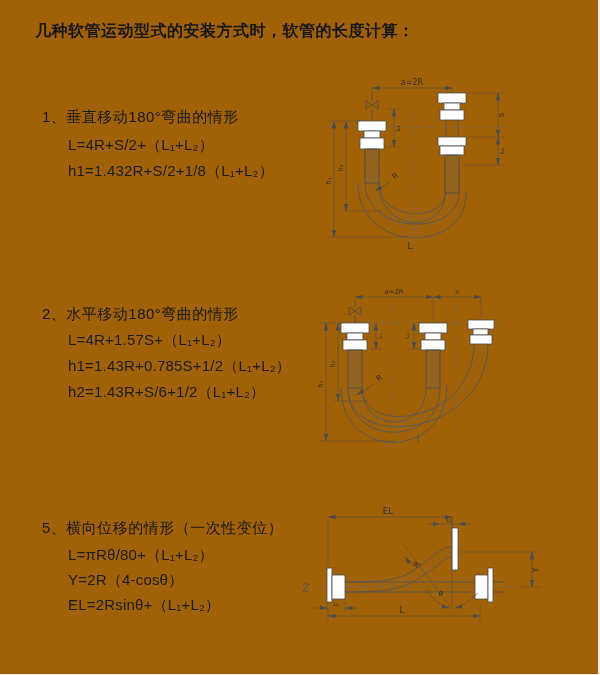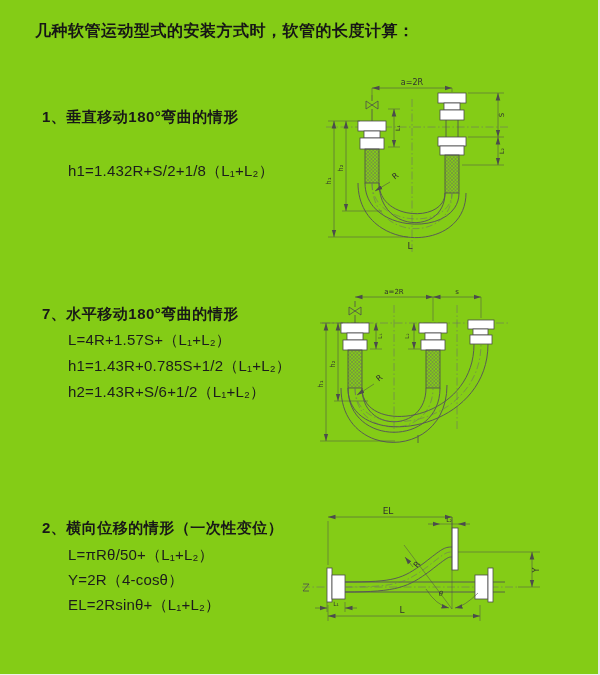--- a/index.html
+++ b/index.html
@@ -1,29 +1,29 @@
 <!DOCTYPE html>
 <html><head>
 <meta charset="utf-8">
 <style>
   html,body{margin:0;padding:0;background:#9c9c9c;}
   .page{
     position:relative;width:600px;height:675px;margin:0 auto;
-    background:#84cc16;overflow:hidden;
+    background:#a16207;overflow:hidden;
     font-family:"Liberation Sans","DejaVu Sans",sans-serif;
     color:#1f1f1f;
     box-shadow:inset -2px 0 0 #e9e9e9, inset 0 -1px 0 #efefef;
   }
   .doc-title{
     position:absolute;left:35px;top:21px;
     font-size:16px;font-weight:700;letter-spacing:0.5px;color:#161616;
     white-space:nowrap;
   }
   .sec-heading{
-    position:absolute;font-size:15px;font-weight:700;letter-spacing:0.5px;
+    position:absolute;font-size:15px;font-weight:400;letter-spacing:0.5px;
     color:#181818;white-space:nowrap;
   }
   .formula{
     position:absolute;font-size:15px;font-weight:400;color:#1c1c1c;
     white-space:nowrap;letter-spacing:0.2px;
   }
   .fig{position:absolute;}
   
   .ln{stroke:#4c4c4c;stroke-width:0.8;fill:none;}
   .fit{stroke:#4c4c4c;stroke-width:0.8;fill:#ffffff;}
@@ -35,29 +35,30 @@
   .dtx{fill:#303030;font-family:"DejaVu Sans",sans-serif;}
 </style>
 </head>
 <body>
 
 <div class="page">
 
   <div class="doc-title">几种软管运动型式的安装方式时，软管的长度计算：</div>
 
   <div class="sec-heading" style="left:42px;top:108px">1、垂直移动180°弯曲的情形</div>
+  <div class="formula" style="left:68px;top:136px">L=4R+S/2+（L₁+L₂）</div>
   <div class="formula" style="left:68px;top:162px">h1=1.432R+S/2+1/8（L₁+L₂）</div>
 
-  <div class="sec-heading" style="left:42px;top:305px">7、水平移动180°弯曲的情形</div>
+  <div class="sec-heading" style="left:42px;top:305px">2、水平移动180°弯曲的情形</div>
   <div class="formula" style="left:68px;top:331px">L=4R+1.57S+（L₁+L₂）</div>
   <div class="formula" style="left:68px;top:357px">h1=1.43R+0.785S+1/2（L₁+L₂）</div>
   <div class="formula" style="left:68px;top:383px">h2=1.43R+S/6+1/2（L₁+L₂）</div>
 
-  <div class="sec-heading" style="left:42px;top:519px">2、横向位移的情形（一次性变位）</div>
-  <div class="formula" style="left:68px;top:546px">L=πRθ/50+（L₁+L₂）</div>
+  <div class="sec-heading" style="left:42px;top:519px">5、横向位移的情形（一次性变位）</div>
+  <div class="formula" style="left:68px;top:546px">L=πRθ/80+（L₁+L₂）</div>
   <div class="formula" style="left:68px;top:571px">Y=2R（4-cosθ）</div>
   <div class="formula" style="left:68px;top:596px">EL=2Rsinθ+（L₁+L₂）</div>
 
   <svg class="fig" style="left:312px;top:75px" width="255" height="185" viewBox="0 0 255 185">
     <defs>
       <marker id="a1e" markerWidth="9" markerHeight="6" refX="7.5" refY="3" orient="auto" markerUnits="userSpaceOnUse">
         <path d="M0,0.7 L7.5,3 L0,5.3 Z" fill="#4c4c4c"></path>
       </marker>
       <marker id="a1s" markerWidth="9" markerHeight="6" refX="7.5" refY="3" orient="auto-start-reverse" markerUnits="userSpaceOnUse">
         <path d="M0,0.7 L7.5,3 L0,5.3 Z" fill="#4c4c4c"></path>

